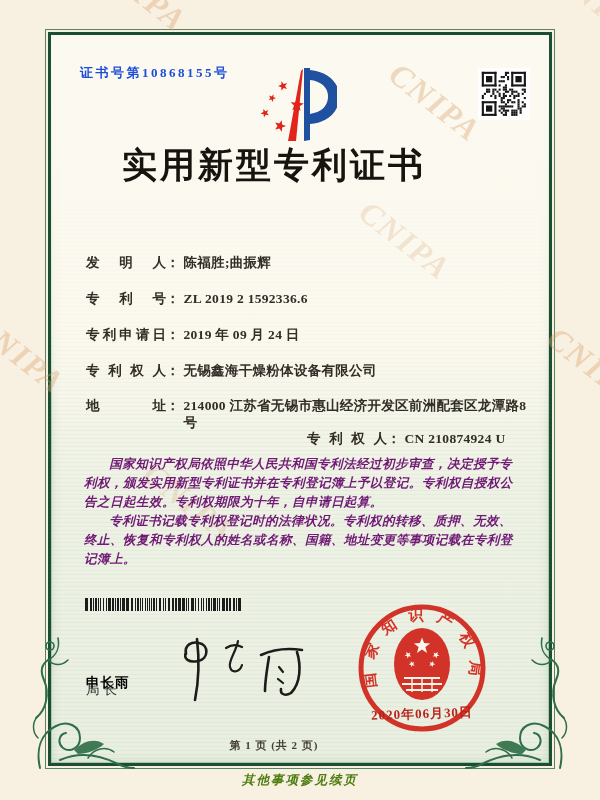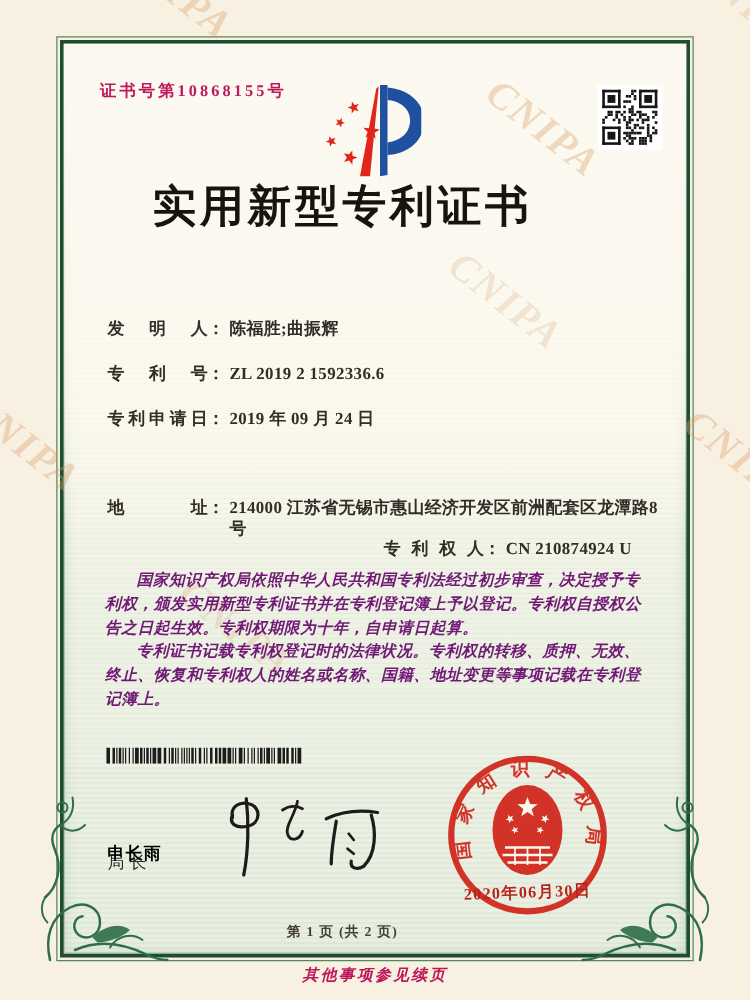--- a/index.html
+++ b/index.html
@@ -16,21 +16,21 @@
     opacity:.55;pointer-events:none;}
   .panel .lines-top-fade{position:absolute;left:0;top:0;width:100%;height:55%;
     background:linear-gradient(180deg,#fcfaf0 0%, rgba(252,250,240,.6) 70%, rgba(252,250,240,0) 100%);pointer-events:none;}
 
   .wm{position:absolute;font-style:italic;font-weight:bold;letter-spacing:2px;
     font-size:32px;color:rgba(217,160,108,.38);transform:rotate(38deg);white-space:nowrap;z-index:2;}
   .wm.light{color:rgba(217,160,108,.24);}
 
   .abs{position:absolute;z-index:3;}
 
-  .cert-no{left:80px;top:64px;font-size:13px;letter-spacing:2.5px;color:#be185d;font-weight:bold;}
+  .cert-no{left:80px;top:64px;font-size:13px;letter-spacing:2.5px;color:#1d4ed8;font-weight:bold;}
 
   .title{left:0;top:142px;width:548px;text-align:center;font-size:35px;font-weight:bold;
     color:#17130f;letter-spacing:3px;}
 
   .frow{left:86px;width:460px;font-size:13.5px;font-weight:bold;color:#322d26;}
   .flabel{display:inline-block;width:80px;text-align:justify;text-align-last:justify;vertical-align:top;}
   .fcolon{display:inline-block;margin-right:4px;}
   .fval{letter-spacing:.3px;}
   .fval-block{display:inline-block;width:356px;vertical-align:top;line-height:17px;}
   .grant-right{position:absolute;left:221px;top:0;white-space:nowrap;}
@@ -43,21 +43,21 @@
   .officer-title{left:86px;top:681px;font-family:"Liberation Sans","DejaVu Sans",sans-serif;
     font-size:13.5px;font-weight:normal;color:#2c2c2c;letter-spacing:4px;}
   .officer-name{left:86px;top:674px;font-family:"Liberation Sans","DejaVu Sans",sans-serif;
     font-size:13.5px;font-weight:bold;color:#000000;letter-spacing:1px;}
   .signature{left:178px;top:634px;z-index:4;}
   .seal{left:352px;top:600px;z-index:5;opacity:.93;}
   .seal-ring-text{font-size:15px;font-weight:bold;letter-spacing:12px;fill:#d1251a;}
   .seal-date{font-size:13px;font-weight:bold;fill:#b5150e;letter-spacing:1px;}
 
   .page-info{left:0;top:738px;width:548px;text-align:center;font-size:11px;color:#45403a;font-weight:bold;letter-spacing:1px;}
-  .continuation{left:0;top:772px;width:600px;text-align:center;font-size:12.5px;color:#be185d;
+  .continuation{left:0;top:772px;width:600px;text-align:center;font-size:12.5px;color:#4d7c0f;
     font-weight:bold;font-style:italic;letter-spacing:2px;}
 
   .ornament{z-index:4;}
   svg{display:block;}
 </style>
 </head>
 <body>
 
 <div class="page">
 
@@ -219,20 +219,23 @@
 
   <div class="abs frow" style="top:254px;">
     <span class="flabel">发明人</span><span class="fcolon">：</span><span class="fval">陈福胜;曲振辉</span>
   </div>
   <div class="abs frow" style="top:290px;">
     <span class="flabel">专利号</span><span class="fcolon">：</span><span class="fval">ZL 2019 2 1592336.6</span>
   </div>
   <div class="abs frow" style="top:326px;">
     <span class="flabel">专利申请日</span><span class="fcolon">：</span><span class="fval">2019 年 09 月 24 日</span>
   </div>
+  <div class="abs frow" style="top:362px;">
+    <span class="flabel">专利权人</span><span class="fcolon">：</span><span class="fval">无锡鑫海干燥粉体设备有限公司</span>
+  </div>
   <div class="abs frow" style="top:397px;">
     <span class="flabel">地址</span><span class="fcolon">：</span><span class="fval fval-block">214000 江苏省无锡市惠山经济开发区前洲配套区龙潭路8号</span>
   </div>
   <div class="abs frow" style="top:430px;">
     <span class="grant-right"><span class="flabel">专利权人</span><span class="fcolon">：</span><span class="fval">CN 210874924 U</span></span>
   </div>
 
   <div class="abs notice">
     <p>国家知识产权局依照中华人民共和国专利法经过初步审查，决定授予专利权，颁发实用新型专利证书并在专利登记簿上予以登记。专利权自授权公告之日起生效。专利权期限为十年，自申请日起算。</p>
     <p>专利证书记载专利权登记时的法律状况。专利权的转移、质押、无效、终止、恢复和专利权人的姓名或名称、国籍、地址变更等事项记载在专利登记簿上。</p>

